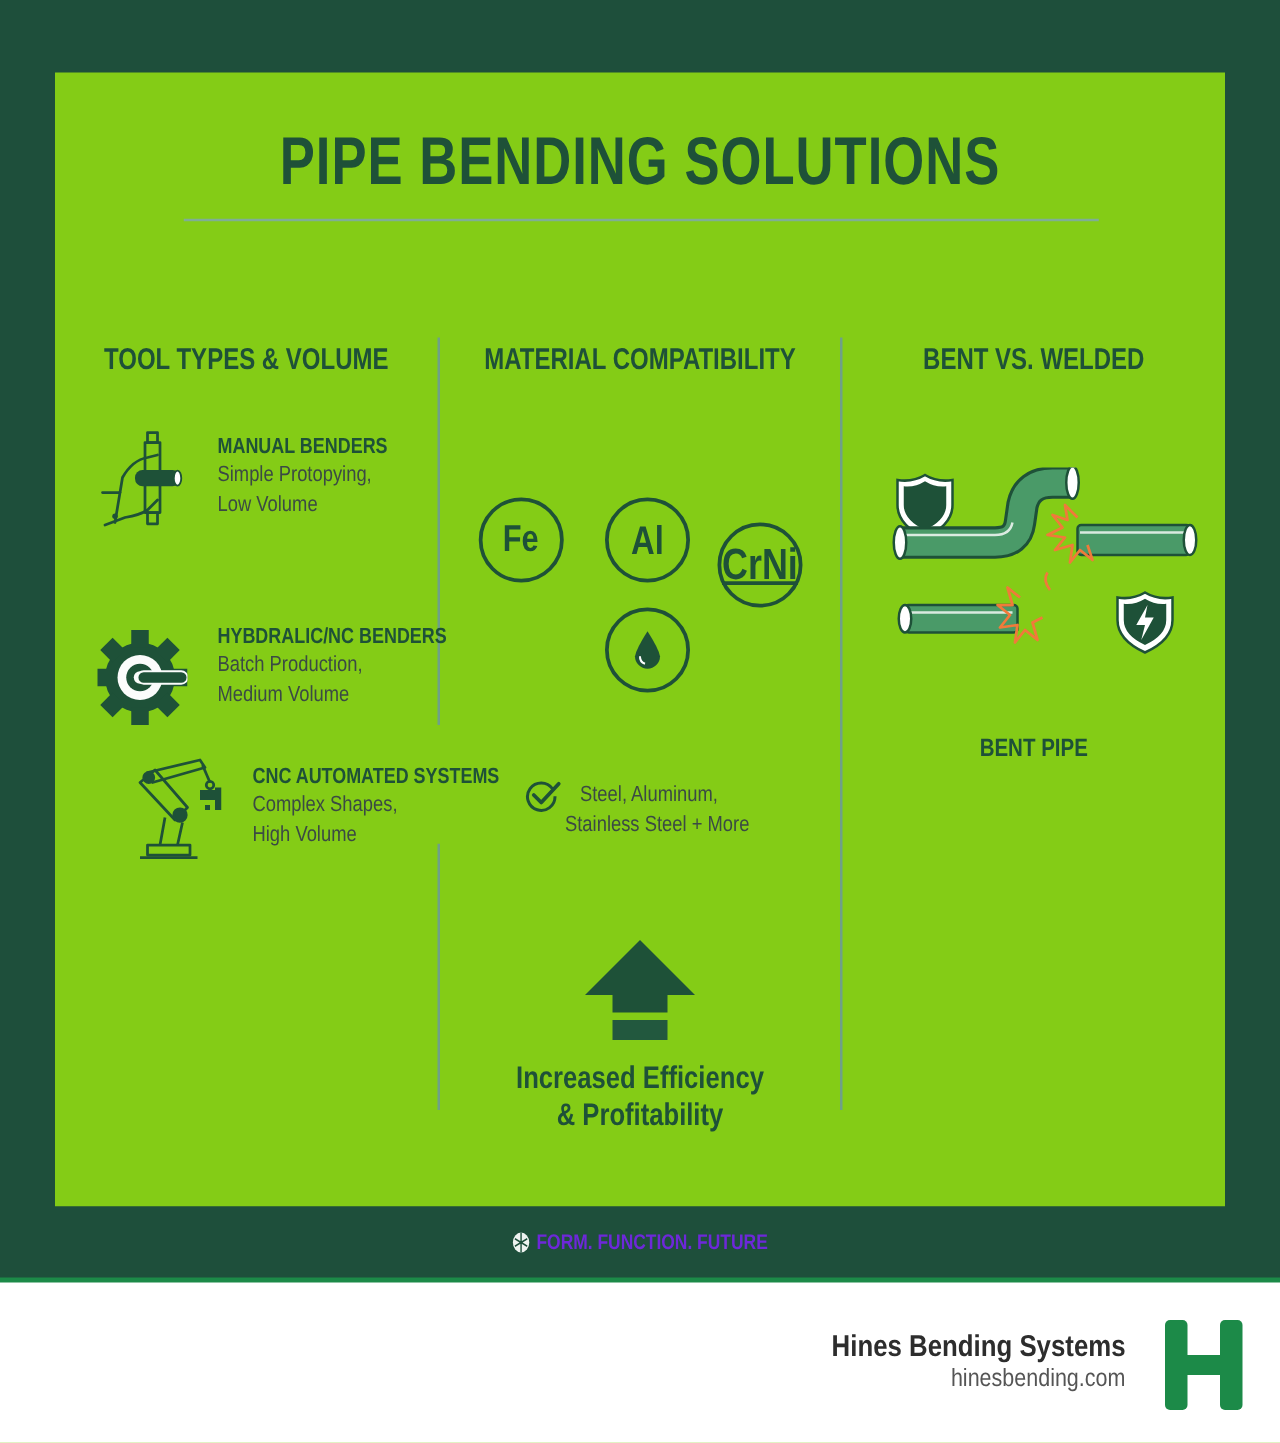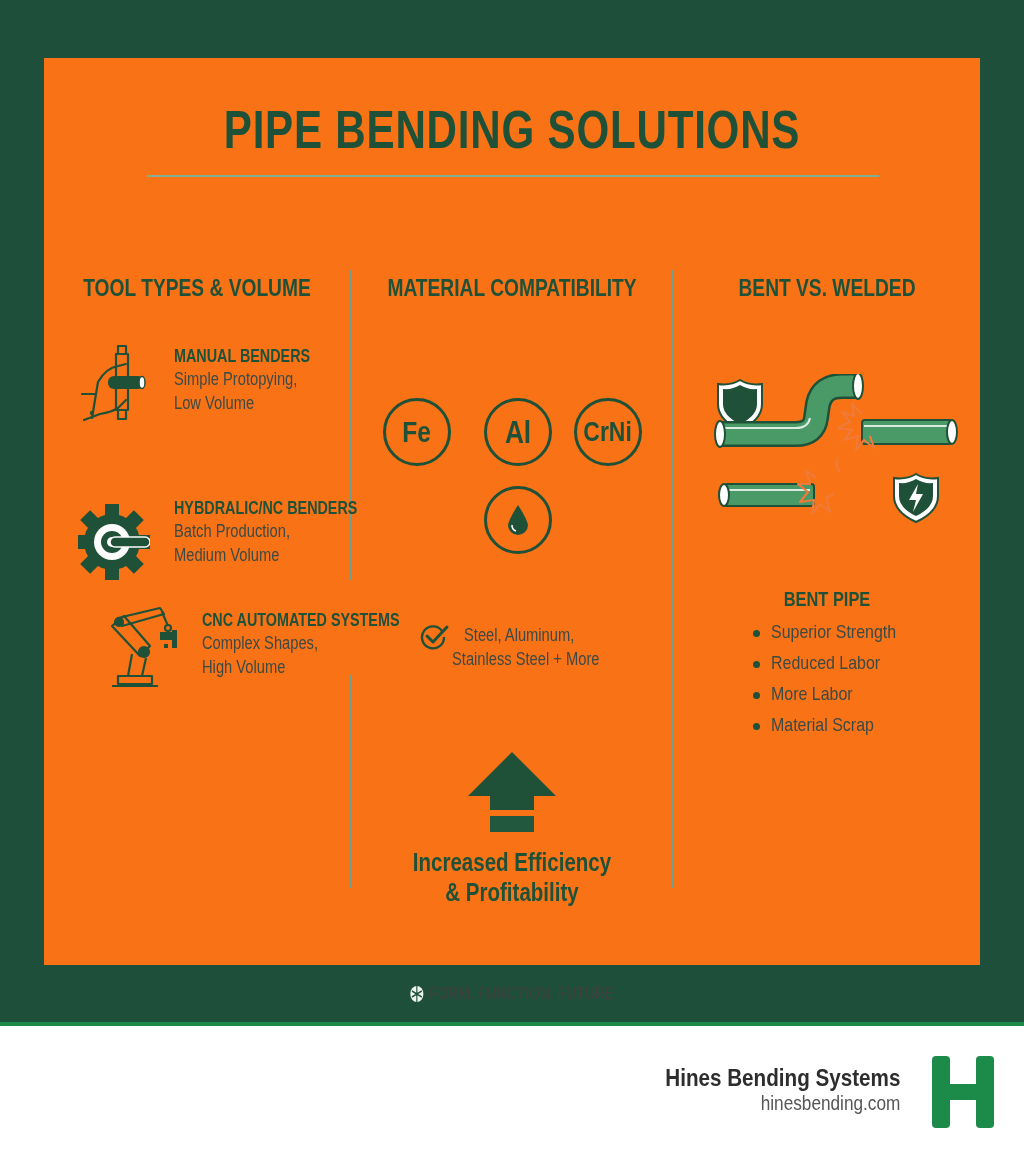--- a/index.html
+++ b/index.html
@@ -1,21 +1,21 @@
 <!DOCTYPE html>
 <html><head>
 <meta charset="utf-8">
 <style>
   * { box-sizing: border-box; margin: 0; padding: 0; }
   html, body { width: 1024px; height: 1154px; background: #ffffff; overflow: hidden; }
   body { font-family: "Liberation Sans", "DejaVu Sans", sans-serif; position: relative; }
 
   .frame { position: absolute; left: 0; top: 0; width: 1024px; height: 1024px; background: #1e4f3b; }
   .frame-bottom-stripe { position: absolute; left: 0; top: 1022px; width: 1024px; height: 4px; background: #1c8a48; }
-  .panel { position: absolute; left: 44px; top: 58px; width: 936px; height: 907px; background: #f97316; }
+  .panel { position: absolute; left: 44px; top: 58px; width: 936px; height: 907px; background: #84cc16; }
 
   .title { position: absolute; left: 0; width: 936px; top: 40px; text-align: center;
     font-family: "Liberation Sans Narrow", "Liberation Sans", sans-serif; font-weight: 700;
     font-size: 54px; letter-spacing: 1px; color: #1e5138; transform: scaleX(0.78); transform-origin: center; }
   .title-rule { position: absolute; left: 103px; top: 117px; width: 732px; height: 2px; background: #7fae95; }
 
   .divider { position: absolute; width: 2px; background: #6fa089; }
 
   .col-head { position: absolute; font-weight: 700; color: #1e5138; font-size: 24px; white-space: nowrap;
     transform: scaleX(0.8); transform-origin: center; text-align: center; }
@@ -37,22 +37,22 @@
   .eff { position: absolute; font-weight: 700; font-size: 25px; color: #1e5138; white-space: nowrap; text-align: center;
     transform: scaleX(0.82); transform-origin: center; }
 
   .bp-title { position: absolute; font-weight: 700; font-size: 20px; color: #1e5138; white-space: nowrap;
     transform: scaleX(0.82); transform-origin: center; text-align: center; }
   .bp-list { position: absolute; left: 707px; top: 560px; list-style: none; }
   .bp-list li { position: relative; height: 31px; font-size: 19px; color: #3b4a44; white-space: nowrap; padding-left: 20px; }
   .bp-list li .dot { position: absolute; left: 2px; top: 9px; width: 7px; height: 7px; border-radius: 50%; background: #1e5138; }
   .bp-list li .txt { display: inline-block; transform: scaleX(0.84); transform-origin: left; }
 
-  .tagline { position: absolute; top: 984px; left: 0; width: 1024px; text-align: center; color: #404040;
-    font-size: 17px; font-weight: 400; white-space: nowrap; }
+  .tagline { position: absolute; top: 984px; left: 0; width: 1024px; text-align: center; color: #6d28d9;
+    font-size: 17px; font-weight: 700; white-space: nowrap; }
   .tagline-inner { display: inline-flex; align-items: center; gap: 6px; transform: scaleX(0.82); }
 
   .brand-name { position: absolute; right: 124px; top: 1064px; font-weight: 700; font-size: 24px; color: #2d2d2d;
     white-space: nowrap; transform: scaleX(0.86); transform-origin: right; }
   .brand-url { position: absolute; right: 124px; top: 1092px; font-size: 20px; color: #555; white-space: nowrap;
     transform: scaleX(0.86); transform-origin: right; }
   .brand-logo { position: absolute; left: 930px; top: 1054px; width: 66px; height: 76px; }
 </style>
 </head>
 <body>
@@ -140,21 +140,21 @@
 
 
   <div class="col-head" style="left:308px; width:320px; top:216px;">MATERIAL COMPATIBILITY</div>
 
   <div class="elem" style="left:339px; top:340px; font-size:30px; width:68px; height:68px;">
     <span>Fe</span>
   </div>
   <div class="elem" style="left:440px; top:340px; font-size:32px; width:68px; height:68px;">
     <span>Al</span>
   </div>
-  <div class="elem" style="left:530px; top:340px; font-size:28px; width:68px; height:68px;">
+  <div class="elem" style="left:530px; top:360px; font-size:35px; width:68px; height:68px;text-decoration:underline;">
     <span>CrNi</span>
   </div>
   <div class="elem" style="left:440px; top:428px; width:68px; height:68px;">
     <svg width="26" height="34" viewBox="0 0 26 34">
       <path d="M13 2 Q4 16 3 22 A10 10 0 0 0 23 22 Q22 16 13 2 Z" fill="#1e5138"></path>
       <path d="M7 22 A6 6 0 0 0 11 28" fill="none" stroke="#fff" stroke-width="1.6"></path>
     </svg>
   </div>
 
   <svg style="position:absolute; left:376px; top:565px;" width="30" height="28" viewBox="0 0 30 28">
@@ -198,26 +198,20 @@
       <path d="M106 104 L96 96 L100 110 L88 110 L98 118 L90 128 L104 126 L102 140 L110 130 L120 138 L116 124 L124 120"></path>
       <path d="M130 98 Q124 90 128 84"></path>
     </g>
 
     <path d="M206 100 Q216 106 228 104 L228 122 Q228 138 206 148 Q184 138 184 122 L184 104 Q196 106 206 100 Z" fill="#fff" stroke="#1e5138" stroke-width="2"></path>
     <path d="M206 105 Q214 110 223 109 L223 122 Q223 134 206 142 Q189 134 189 122 L189 109 Q198 110 206 105 Z" fill="#1e5138"></path>
     <path d="M208 110 L199 126 L206 126 L203 138 L213 120 L206 120 Z" fill="#fff"></path>
   </svg>
 
   <div class="bp-title" style="left:630px; width:306px; top:530px;">BENT PIPE</div>
-  <ul class="bp-list" style="left:707px; top:563px;">
-    <li><span class="dot"></span><span class="txt">Superior Strength</span></li>
-    <li><span class="dot"></span><span class="txt">Reduced Labor</span></li>
-    <li><span class="dot"></span><span class="txt">More Labor</span></li>
-    <li><span class="dot"></span><span class="txt">Material Scrap</span></li>
-  </ul>
 </div>
 
 <div class="tagline">
   <span class="tagline-inner">
     <svg width="18" height="18" viewBox="0 0 18 18">
       <circle cx="9" cy="9" r="8" fill="#eef3f0"></circle>
       <path d="M9 1 L9 17 M3 6 L15 12 M3 12 L15 6" stroke="#1e4f3b" stroke-width="1.4"></path>
     </svg>
     <span>FORM. FUNCTION. FUTURE</span>
   </span>

